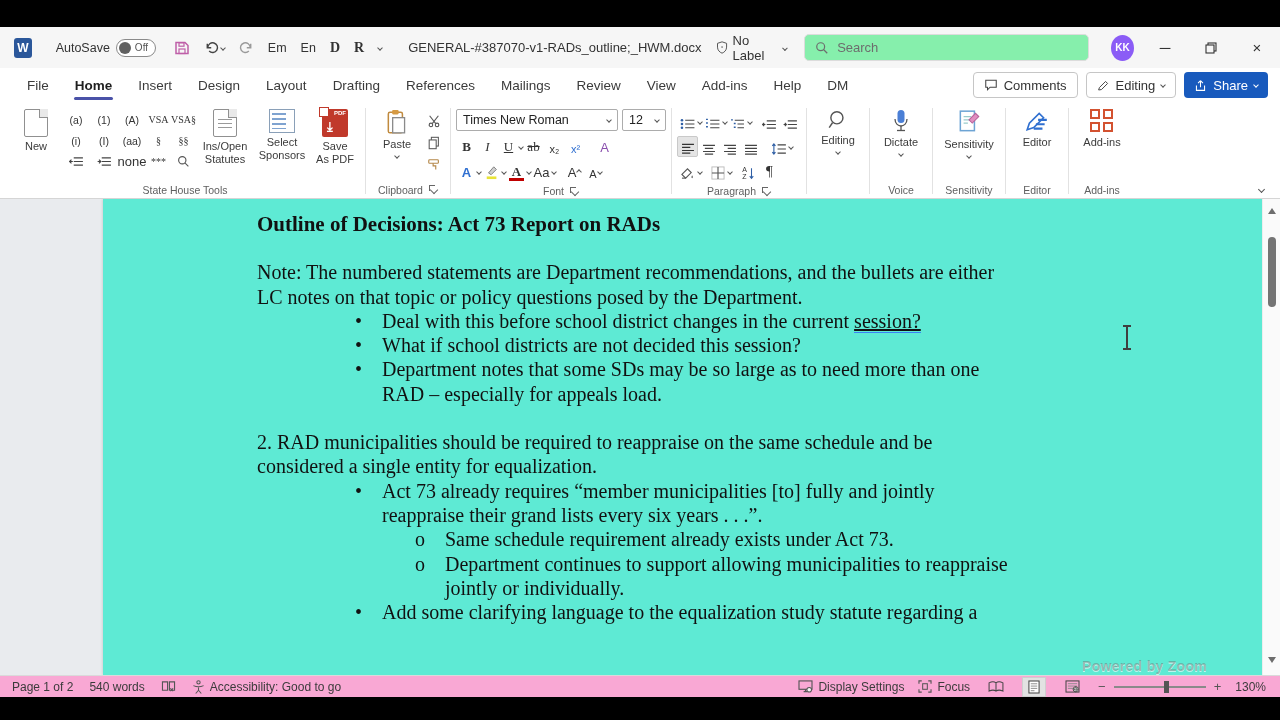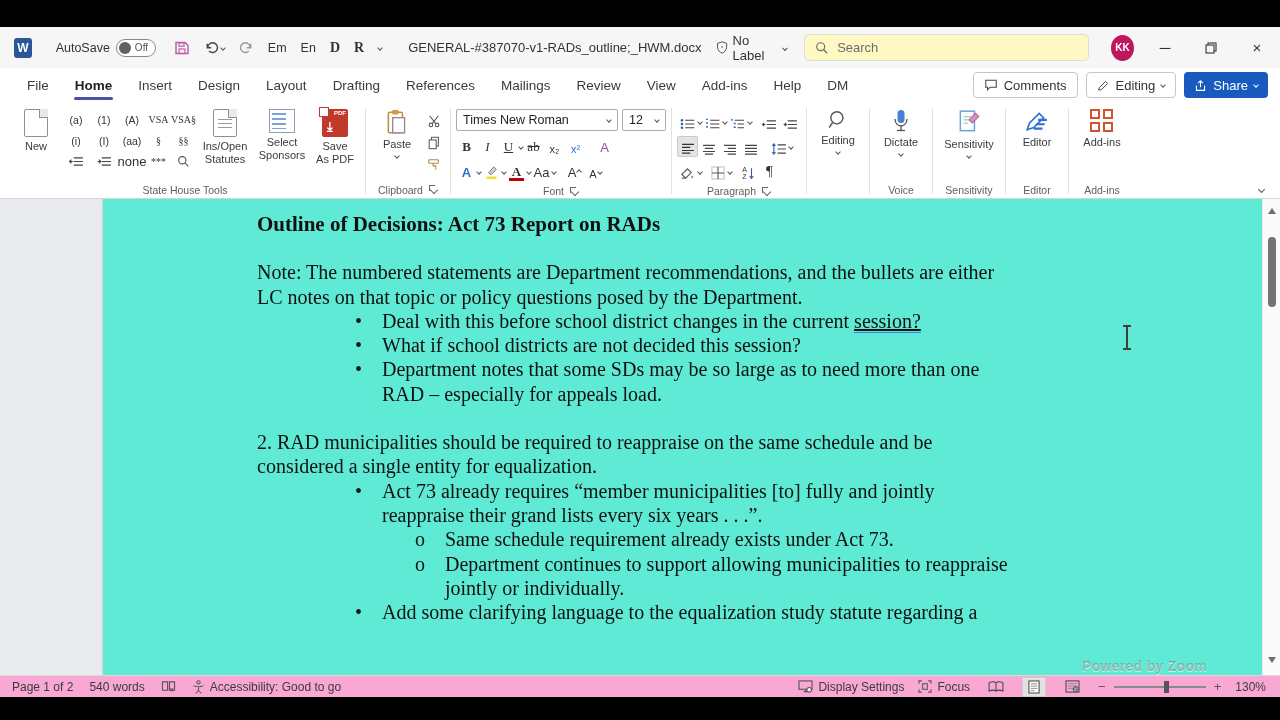--- a/index.html
+++ b/index.html
@@ -20,23 +20,23 @@
   .tb-txt { font-size:12.5px; color:#333; }
   .autosave { margin-left:24px; display:flex; align-items:center; gap:6px; }
   .toggle { width:40px; height:18px; border:1px solid #8a8a8a; border-radius:9px; display:flex; align-items:center; padding:0 4px 0 2px; gap:4px; background:#fff; }
   .toggle .knob { width:12px; height:12px; border-radius:50%; background:#616161; }
   .toggle .tg-lab { font-size:10px; color:#555; }
   .qat { display:flex; align-items:center; gap:14px; margin-left:18px; }
   .qat .qbtn { font-size:12.5px; color:#333; display:flex; align-items:center; gap:2px;text-align:center; }
   .qat .serif { font-family:"Liberation Serif",serif; font-weight:bold; font-size:14px; }
   .doctitle { margin-left:26px; font-size:13px; color:#333; white-space:nowrap; }
   .labelbtn { margin-left:14px; display:flex; align-items:center; gap:5px; font-size:13px; color:#333; }
-  .searchbox { margin-left:18px; width:320px; height:27px; background:#fef9c3; border:1px solid #dcdcdc; border-radius:5px; display:flex; align-items:center; gap:8px; padding:0 10px; }
+  .searchbox { margin-left:18px; width:320px; height:27px; background:#86efac; border:1px solid #dcdcdc; border-radius:5px; display:flex; align-items:center; gap:8px; padding:0 10px; }
   .searchbox .ph { font-size:13px; color:#6d6d6d; }
-  .avatar { width:26px; height:26px; border-radius:50%; background:#be185d; color:#fff; font-size:10px; font-weight:bold; display:flex; align-items:center; justify-content:center; margin-left:22px; }
+  .avatar { width:26px; height:26px; border-radius:50%; background:#8b5cf6; color:#fff; font-size:10px; font-weight:bold; display:flex; align-items:center; justify-content:center; margin-left:22px; }
   .winbtns { display:flex; align-items:center; margin-left:8px; }
   .winbtn { width:46px; height:40px; display:flex; align-items:center; justify-content:center; color:#333; font-size:15px; }
 
   
   .tabs { display:flex; align-items:flex-end; margin-left:14px; gap:0; }
   .tab { padding:7px 13px; font-size:13.5px; color:#3b3b3b; position:relative; white-space:nowrap; }
   .tab.active { font-weight:bold; color:#1f1f1f; }
   .tab.active::after { content:""; position:absolute; left:12px; right:12px; bottom:0; height:3px; border-radius:2px; background:#4a52a8; }
   .tabactions { margin-left:auto; display:flex; align-items:center; gap:8px; margin-right:12px; }
   .pillbtn { border:1px solid #c6c6c6; border-radius:4px; height:26px; display:flex; align-items:center; gap:6px; padding:0 10px; font-size:13px; color:#333; background:#fff; }

